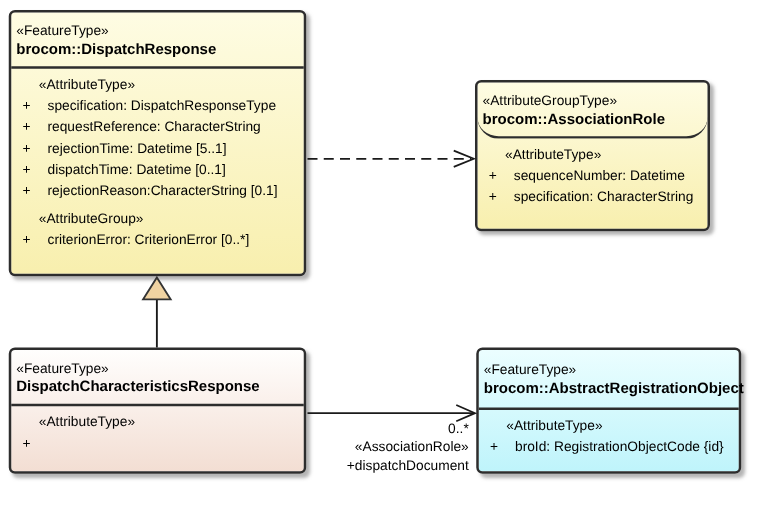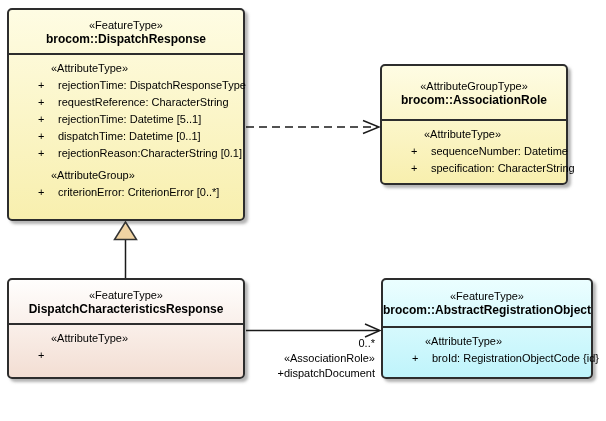--- a/index.html
+++ b/index.html
@@ -10,27 +10,27 @@
   .uml-class {
     position:absolute; box-sizing:border-box;
     border:2px solid #2d2d2d; border-radius:5px;
     box-shadow:3px 3px 3px rgba(130,130,130,0.6);
   }
   .uml-class.yellow { background:linear-gradient(180deg,#fefce3 0%,#f8efae 100%); }
   .uml-class.pink   { background:linear-gradient(180deg,#fffefd 0%,#f3ded3 100%); }
   .uml-class.cyan   { background:linear-gradient(180deg,#ebfeff 0%,#bff4fb 100%); }
   .uml-header {
     box-sizing:border-box; display:flex; flex-direction:column;
-    align-items:center; justify-content:center;
+    align-items:flex-start; justify-content:center;
     border-bottom:2px solid #2d2d2d; padding:3px 4px 2px;
   }
   .stereotype { font-size:11px; line-height:14px; white-space:nowrap; }
   .class-name { font-size:12px; font-weight:bold; line-height:15px; white-space:nowrap; }
   .class-name.abstract { }
-  .uml-body { box-sizing:border-box; padding:5px 16px 2px 0;margin-left:20px; }
+  .uml-body { box-sizing:border-box; padding:5px 16px 2px 0; }
   .section + .section { margin-top:5px; }
   .section-label { font-size:11px; line-height:17px; padding-left:22px; white-space:nowrap; }
   .attr-row { display:flex; font-size:11px; line-height:17px; white-space:nowrap; }
   .attr-vis { width:20px; padding-left:9px; flex:0 0 auto; }
   .attr-text { flex:1 1 auto; }
   .connector-layer { position:absolute; left:0; top:0; pointer-events:none; }
   .assoc-labels {
     position:absolute; top:336px; right:231px; text-align:right;
     font-size:11px; line-height:15px; white-space:nowrap;
   }
@@ -43,21 +43,21 @@
   <div class="uml-class yellow" style="left:7px; top:8px; width:238px; height:213px;">
     <div class="uml-header" style="height:45px;">
       <div class="stereotype">«FeatureType»</div>
       <div class="class-name">brocom::DispatchResponse</div>
     </div>
     <div class="uml-body">
       <div class="section">
         <div class="section-label">«AttributeType»</div>
         <div class="attr-row">
           <span class="attr-vis">+</span>
-          <span class="attr-text">rejectionTime: DispatchResponseType</span>
+          <span class="attr-text">specification: DispatchResponseType</span>
         </div>
         <div class="attr-row">
           <span class="attr-vis">+</span>
           <span class="attr-text">requestReference: CharacterString</span>
         </div>
         <div class="attr-row">
           <span class="attr-vis">+</span>
           <span class="attr-text">rejectionTime: Datetime [5..1]</span>
         </div>
         <div class="attr-row">
@@ -73,21 +73,21 @@
         <div class="section-label">«AttributeGroup»</div>
         <div class="attr-row">
           <span class="attr-vis">+</span>
           <span class="attr-text">criterionError: CriterionError [0..*]</span>
         </div>
       </div>
     </div>
   </div>
 
   <div class="uml-class yellow" style="left:380px; top:64px; width:188px; height:121px;">
-    <div class="uml-header" style="height:55px;">
+    <div class="uml-header" style="height:45px;border-radius:17px;">
       <div class="stereotype">«AttributeGroupType»</div>
       <div class="class-name">brocom::AssociationRole</div>
     </div>
     <div class="uml-body">
       <div class="section">
         <div class="section-label">«AttributeType»</div>
         <div class="attr-row">
           <span class="attr-vis">+</span>
           <span class="attr-text">sequenceNumber: Datetime</span>
         </div>

